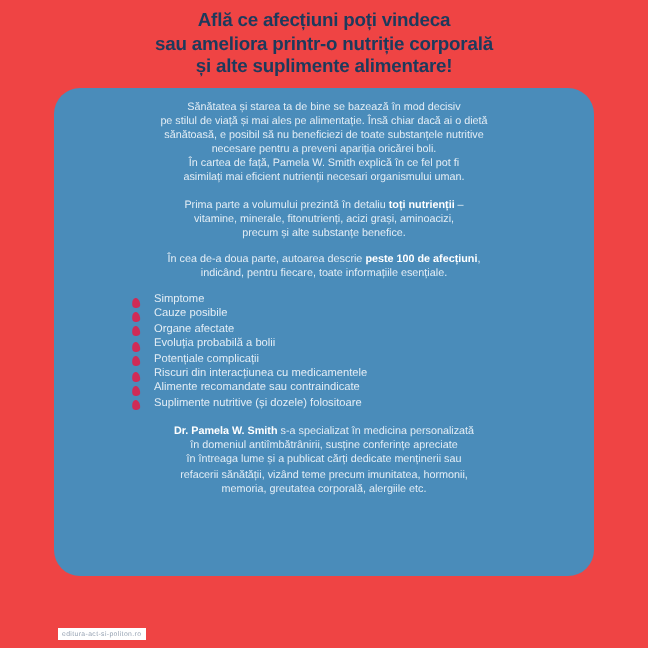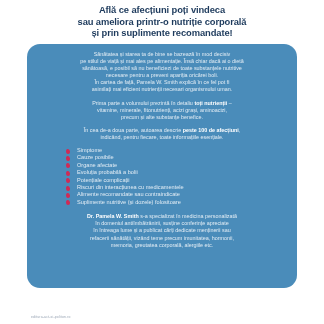--- a/index.html
+++ b/index.html
@@ -13,21 +13,21 @@
     font-family: "Liberation Sans", sans-serif;
     overflow: hidden;
     position: relative;
   }
 
   #promo-card {
     position: absolute;
     left: 0; top: 0;
     width: 324px;
     height: 324px;
-    background: #ffffff;
+    background: #ef4444;
   }
 
   
   .headline {
     position: absolute;
     left: 12px;
     top: 4px;
     width: 300px;
     text-align: center;
     color: #1d3a5c;
@@ -115,21 +115,21 @@
   }
 </style>
 </head>
 <body>
 
 <div id="promo-card">
 
   <div class="headline">
     <span class="hl-line">Află ce afecțiuni poți vindeca</span>
     <span class="hl-line">sau ameliora printr-o nutriție corporală</span>
-    <span class="hl-line">și prin suplimente recomandate!</span>
+    <span class="hl-line">și alte suplimente alimentare!</span>
   </div>
 
   <div class="panel">
     <div class="panel-inner">
 
       <p class="para">
         <span class="ln">Sănătatea și starea ta de bine se bazează în mod decisiv</span>
         <span class="ln">pe stilul de viață și mai ales pe alimentație. Însă chiar dacă ai o dietă</span>
         <span class="ln">sănătoasă, e posibil să nu beneficiezi de toate substanțele nutritive</span>
         <span class="ln">necesare pentru a preveni apariția oricărei boli.</span>

